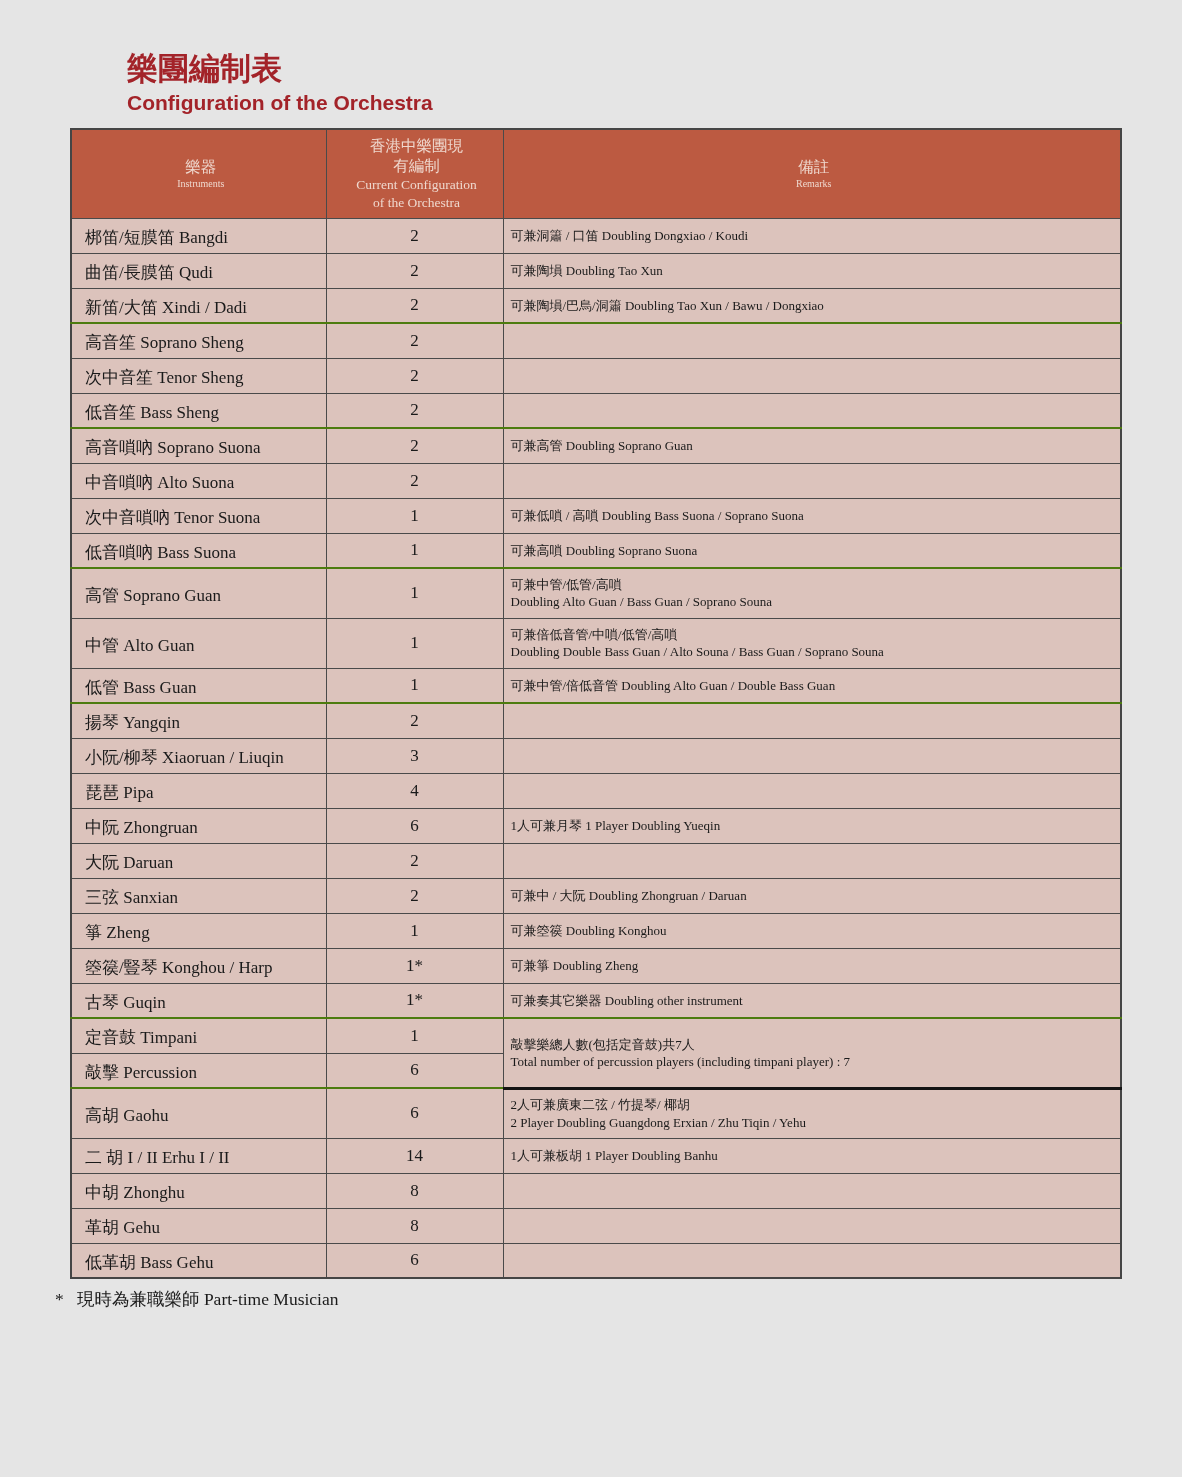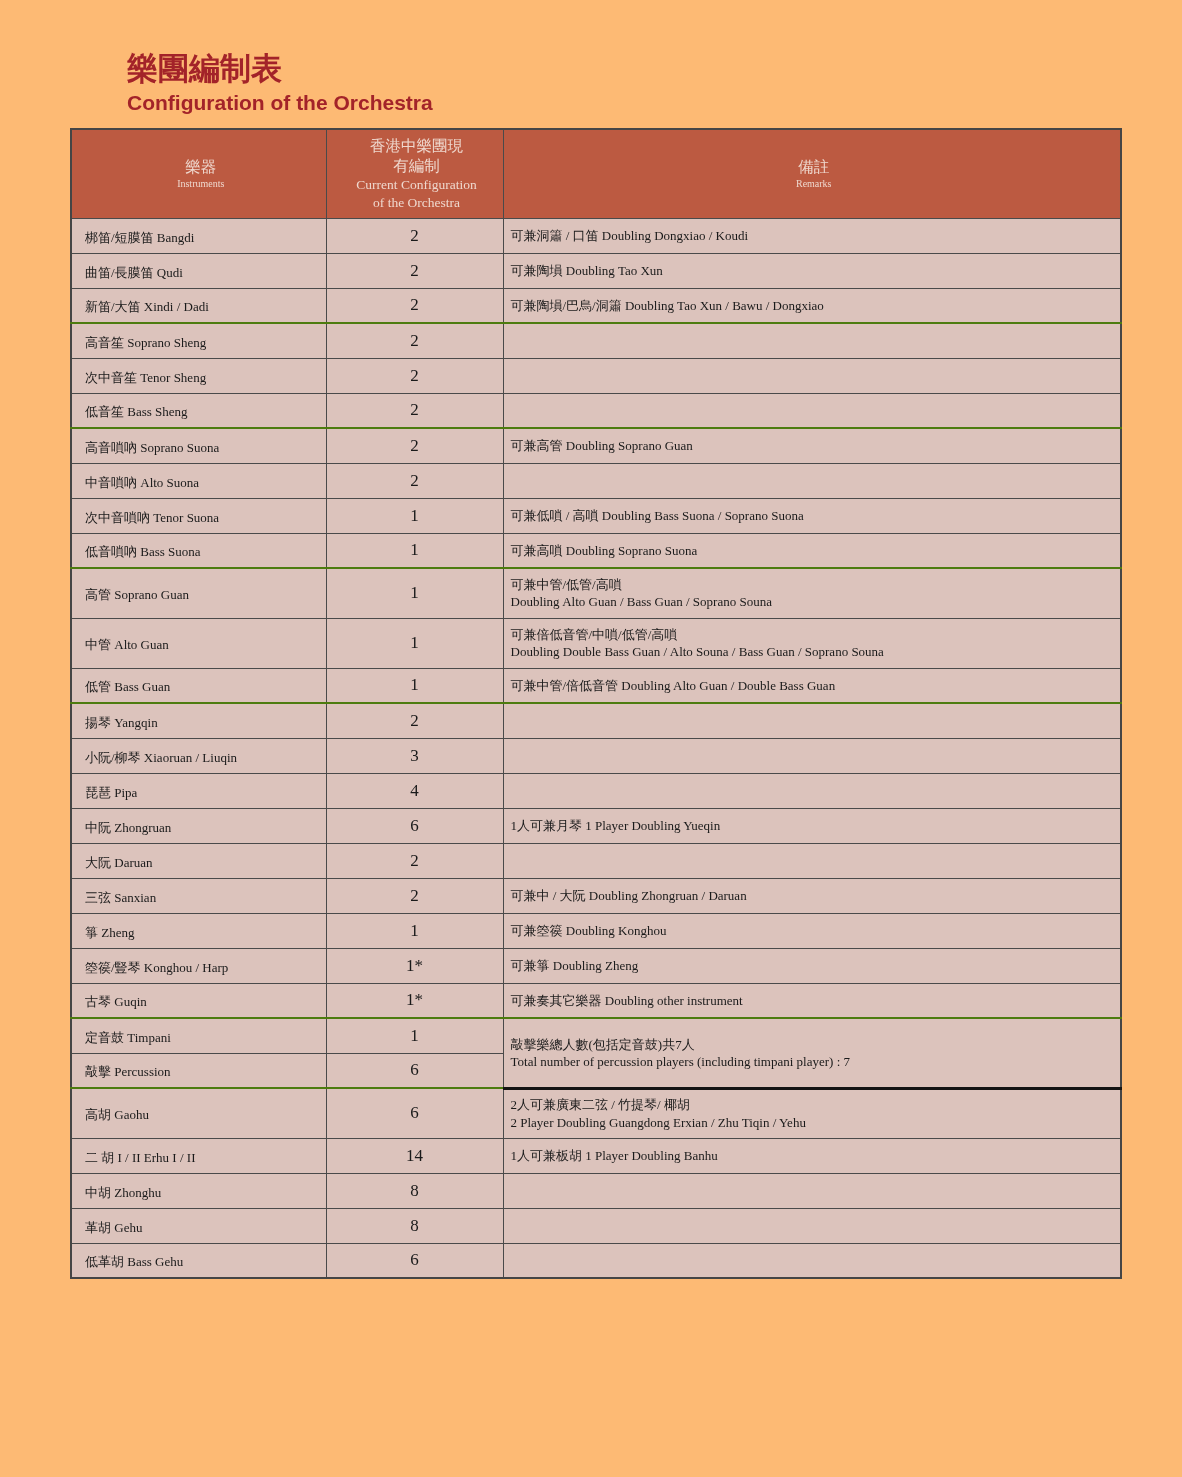--- a/index.html
+++ b/index.html
@@ -1,20 +1,20 @@
 <!DOCTYPE html>
 <html style="--title-color: #A32329; --header-bg: #BC5A41; --header-text: #EFD8CE; --row-bg: #DCC3BC;"><head>
 <meta charset="utf-8">
 <style>
   html, body { margin: 0; padding: 0; background: #ffffff; }
   .page {
     position: relative;
     width: 1182px;
     height: 1477px;
-    background: #fdba74;
+    background: #e5e5e5;
     box-sizing: border-box;
     padding: 52px 62px 0 70px;
     font-family: "Liberation Serif", "DejaVu Serif", serif;
     color: #1a1a1a;
   }
   .title-zh {
     font-family: "Liberation Sans", "DejaVu Sans", sans-serif;
     font-weight: bold;
     font-size: 31px;
     line-height: 1.1;
@@ -49,21 +49,21 @@
     padding: 6px 8px 6px 12px;
     border-left-color: #dccfc8 !important;
   }
   th:first-child { border-left-color: #454545 !important; margin-left: 11px; }
   .hdr-zh { font-size: 15.5px; line-height: 1.3; white-space: pre-line; }
   .hdr-en { font-size: 10px; line-height: 1.3; white-space: pre-line; }
   th.col-config .hdr-en { font-size: 13.5px; }
   tbody tr { height: 35px; background: var(--row-bg, #DCC3BC); }
   tbody tr.tall { height: 50px; }
   tbody tr.group-end td { border-bottom: 2px solid #4d7c0f; }
-  td.cell-instrument { padding: 6px 4px 2px 13px; font-size: 13px; }
+  td.cell-instrument { padding: 6px 4px 2px 13px; font-size: 17px; }
   td.cell-count { text-align: center; font-size: 17px; padding: 2px 2px; }
   td.cell-remark {
     padding: 2px 6px 2px 7px;
     font-size: 13px;
     line-height: 1.32;
     white-space: pre-line;
   }
   td.thick-bottom { border-bottom: 3px solid #141414 !important; }
   .footnote {
     margin: 8px 0 0 -15px;
@@ -249,14 +249,15 @@
           <td class="cell-remark"></td>
         </tr>
         <tr>
           <td class="cell-instrument">低革胡 Bass Gehu</td>
           <td class="cell-count">6</td>
           <td class="cell-remark"></td>
         </tr>
       </tbody>
   </table>
 
+  <div class="footnote"><span class="marker">*</span><span>現時為兼職樂師 Part-time Musician</span></div>
 
 </div>
 
 </body></html>

